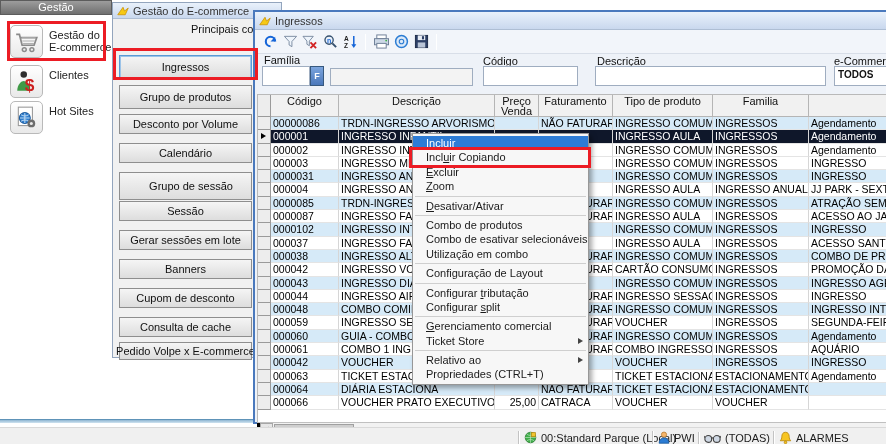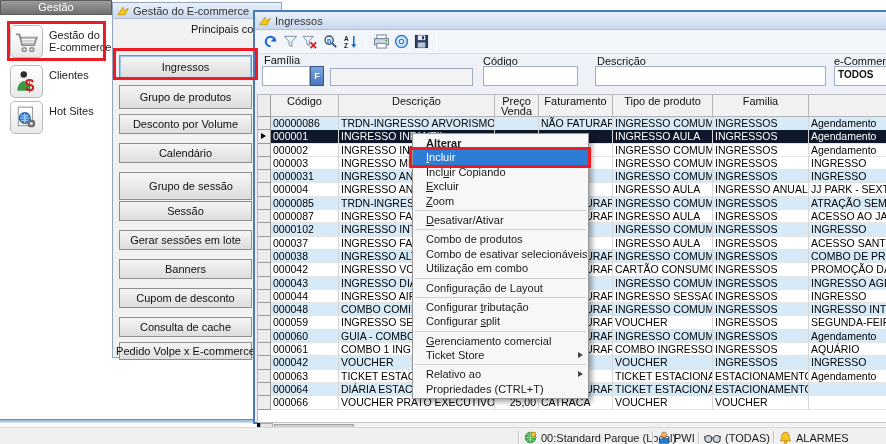--- a/index.html
+++ b/index.html
@@ -492,21 +492,20 @@
     </div>
 
   <div id="hscroll" class="abs">
     <div id="split-handle"></div>
     <div id="hscroll-left">&lt;</div>
     <div id="hscroll-thumb"></div>
   </div>
 </div>
 
 <div class="abs" id="context-menu">
-    <div class="menu-item bold">Alterar</div>
     <div class="menu-item selected"><u>I</u>ncluir</div>
     <div class="menu-item">Incl<u>u</u>ir Copiando</div>
     <div class="menu-item"><u>E</u>xcluir</div>
     <div class="menu-item"><u>Z</u>oom</div>
     <div class="menu-sep"></div>
     <div class="menu-item"><u>D</u>esativar/Ativar</div>
     <div class="menu-sep"></div>
     <div class="menu-item">Combo de produtos</div>
     <div class="menu-item">Combo de esativar selecionáveis</div>
     <div class="menu-item">Utilização em combo</div>

